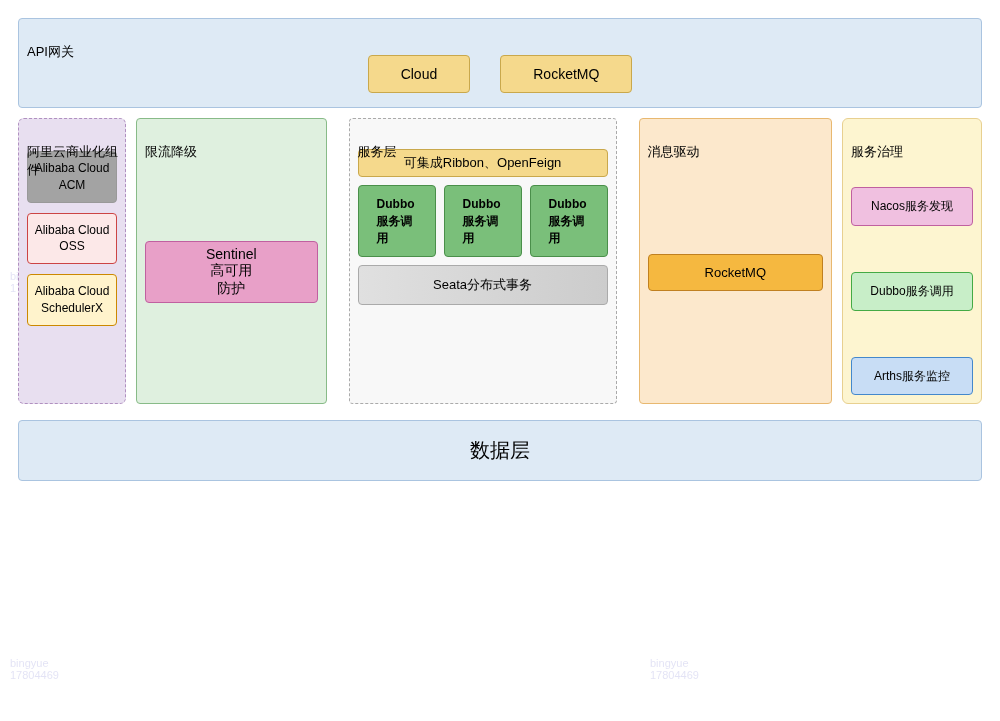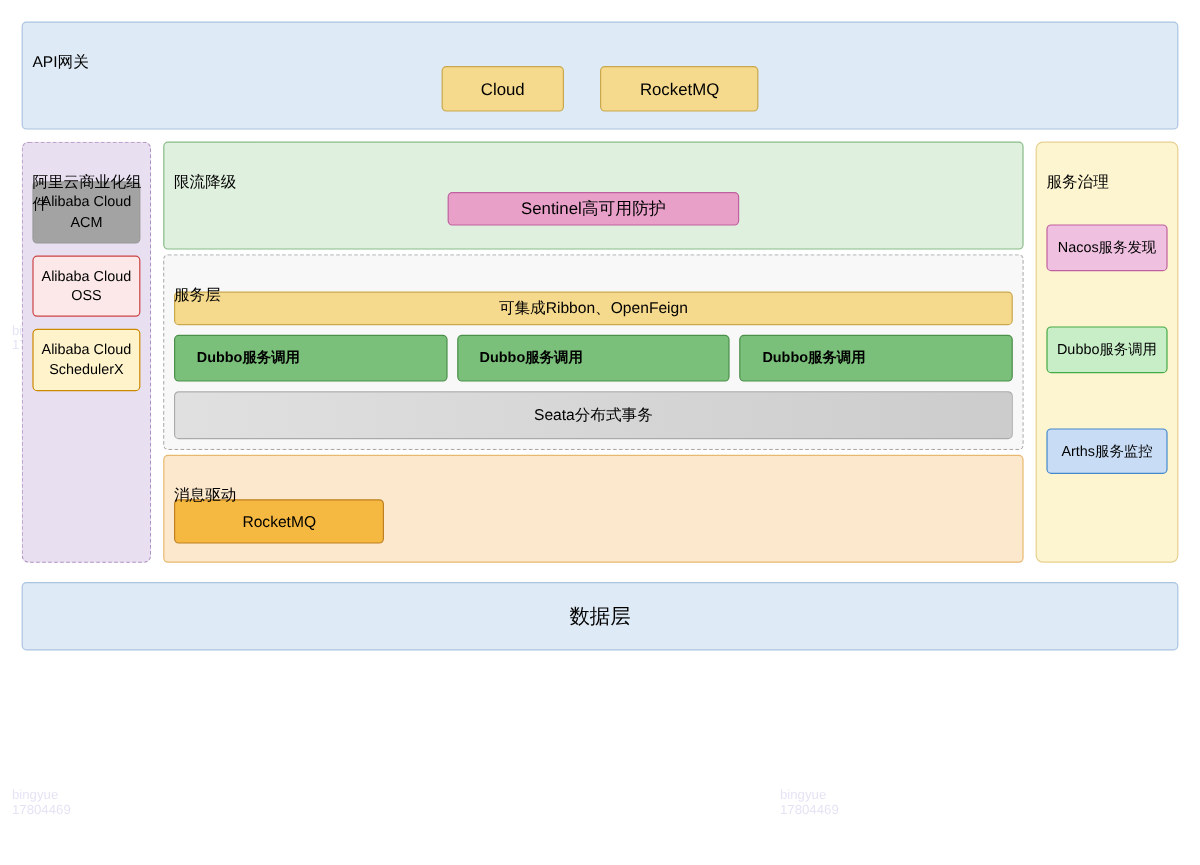--- a/index.html
+++ b/index.html
@@ -126,22 +126,22 @@
     }
     .alibaba-scheduler {
       border-color: #cc8800;
       background: #fff3cc;
     }
 
     
     .center-col {
       flex: 1;
       display: flex;
-      flex-direction: column;
-      gap: 4px;
+      flex-direction: row;
+      gap: 22px;
     }
 
     
     .rate-limit-box {
       border: 1.5px solid #88bb88;
       background: #dff0df;
       border-radius: 4px;
       padding: 8px;
       padding-top: 30px;
       position: relative;
@@ -229,21 +229,21 @@
       padding: 10px 56px;
       font-size: 13px;
       text-align: center;
     }
 
     
     .right-col {
       border: 1.5px solid #e8d090;
       background: #fdf5d0;
       border-radius: 6px;
-      width: 119px;
+      width: 140px;
       padding: 8px;
       padding-top: 32px;
       display: flex;
       flex-direction: column;
       gap: 10px;
       position: relative;
       flex-shrink: 0;
     }
 
     .governance-item {
@@ -268,21 +268,21 @@
       background: #c8ddf5;
     }
 
     
     .data-layer-box {
       border: 1.5px solid #aac4e0;
       background: #deeaf5;
       border-radius: 4px;
       padding: 16px;
       text-align: center;
-      font-size: 17px;
+      font-size: 20px;
     }
 
     
     .wm1 { top: 270px; left: 10px; }
     .wm3 { top: 270px; left: 650px; }
     .wm5 { bottom: 40px; left: 10px; }
     .wm7 { bottom: 40px; left: 650px; }
   </style>
 </head>
 <body>

